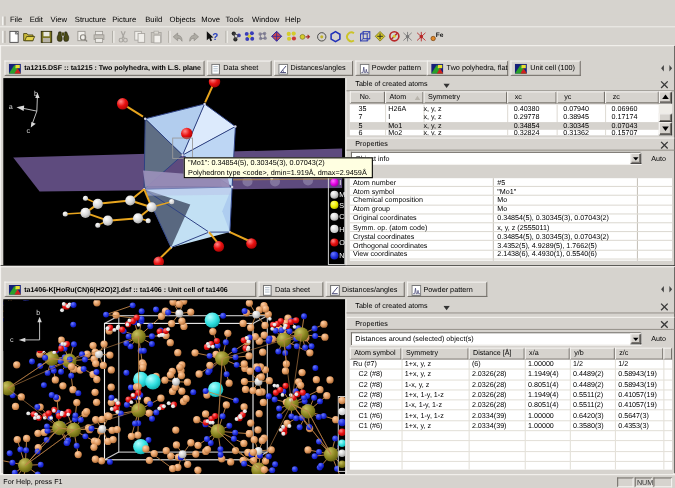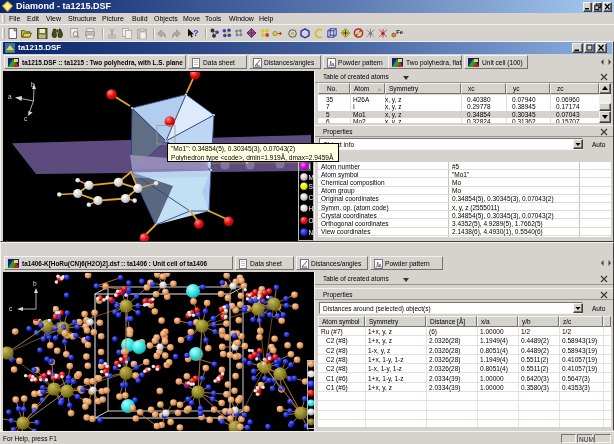--- a/index.html
+++ b/index.html
@@ -14,43 +14,20 @@
   border-right:1px solid #f4f2ef; border-bottom:1px solid #f4f2ef; }
 .btn { background:#d6d3ce; border-top:1px solid #f4f2ef; border-left:1px solid #f4f2ef;
   border-right:1px solid #403f3d; border-bottom:1px solid #403f3d;
   box-shadow: inset -1px -1px 0 #76726c; }
 .btn > svg { position:absolute; left:0px; top:0px; display:block; }
 </style>
 </head>
 <body>
 <div class="abs" style="left:0;top:0;width:614px;height:444px;background:#d6d3ce;">
 
-<div class="abs" style="left:0;top:0;width:614px;height:13px;background:linear-gradient(90deg,#0a246a 0%,#5a78af 55%,#a6caf0 100%);">
-  <svg class="abs" style="left:2px;top:1px" width="11" height="11" viewBox="0 0 11 11">
-    <polygon points="5.5,0 11,5 5.5,11 0,5" fill="#e8d44a" stroke="#6a6a20" stroke-width="0.7"></polygon>
-    <polygon points="5.5,2 9,5 5.5,9 2,5" fill="#f8f0a0"></polygon>
-  </svg>
-  <span class="abs" style="left:16px;top:1px;font-size:9px;font-weight:bold;color:#fff;">Diamond - ta1215.DSF</span>
-  <div class="abs btn" style="left:583px;top:2px;width:9px;height:10px;">
-        <svg width="7" height="8">
-          <rect x="1" y="5" width="4" height="1.5" fill="#000"></rect>
-        </svg>
-      </div>
-  <div class="abs btn" style="left:593px;top:2px;width:9px;height:10px;">
-        <svg width="7" height="8">
-          <rect x="2.2" y="1" width="4" height="3.6" fill="none" stroke="#000"></rect>
-          <rect x="0.8" y="2.8" width="4" height="3.6" fill="#d6d3ce" stroke="#000"></rect>
-        </svg>
-      </div>
-  <div class="abs btn" style="left:603px;top:2px;width:9px;height:10px;">
-        <svg width="7" height="8">
-          <path d="M1 1 L5.6 6.4 M5.6 1 L1 6.4" stroke="#000" stroke-width="1.3"></path>
-        </svg>
-      </div>
-</div>
 
 <div class="abs" style="left:0;top:13px;width:614px;height:12px;background:#d6d3ce;border-bottom:1px solid #f4f2ef;">
   <div class="abs" style="left:2px;top:2px;width:3px;height:8px;border-left:1px solid #fafaf8;border-right:1px solid #aeaaa2;"></div>
   <span class="abs txt7" style="left:9px;top:2px;">File</span>
   <span class="abs txt7" style="left:27px;top:2px;">Edit</span>
   <span class="abs txt7" style="left:46px;top:2px;">View</span>
   <span class="abs txt7" style="left:68px;top:2px;">Structure</span>
   <span class="abs txt7" style="left:102px;top:2px;">Picture</span>
   <span class="abs txt7" style="left:132px;top:2px;">Build</span>
   <span class="abs txt7" style="left:154px;top:2px;">Objects</span>
@@ -195,43 +172,20 @@
         </g>
     <g transform="translate(384,1)">
           <circle cx="2.8" cy="7" r="2" fill="#e08828" stroke="#703c0c" stroke-width="0.6"></circle>
           <text x="5.2" y="5.5" font-size="6" font-weight="bold" fill="#1a1a1a" font-family="Liberation Sans">Fe</text>
         </g>
   </svg>
 </div>
 
 <div class="abs" style="left:0;top:41px;width:614px;height:201px;background:#d6d3ce;border:1px solid #f4f2ef;border-right-color:#403f3d;border-bottom-color:#403f3d;">
 
-  <div class="abs" style="left:2px;top:0px;width:609px;height:12px;background:linear-gradient(90deg,#0a246a 0%,#44629f 55%,#8cb0e0 100%);">
-    <svg class="abs" style="left:2px;top:1px" width="10" height="10" viewBox="0 0 10 10">
-      <rect width="10" height="10" fill="#3a6ea5"></rect>
-          <polygon points="1,7 5,2 9,7" fill="#e8d44a"></polygon>
-          <rect x="1" y="7" width="8" height="2" fill="#50a050"></rect>
-    </svg>
-    <span class="abs" style="left:15px;top:1px;font-size:8px;font-weight:bold;color:#fff;">ta1215.DSF</span>
-    <div class="abs btn" style="left:569px;top:1px;width:11px;height:10px;">
-          <svg width="9" height="8">
-            <rect x="1.5" y="5.5" width="4.5" height="1.5" fill="#000"></rect>
-          </svg>
-        </div>
-    <div class="abs btn" style="left:581px;top:1px;width:11px;height:10px;">
-          <svg width="9" height="8">
-            <rect x="2" y="1" width="5" height="5" fill="none" stroke="#000"></rect>
-          </svg>
-        </div>
-    <div class="abs btn" style="left:593px;top:1px;width:11px;height:10px;">
-          <svg width="9" height="8">
-            <path d="M1.5 1 L6.5 6.5 M6.5 1 L1.5 6.5" stroke="#000" stroke-width="1.3"></path>
-          </svg>
-        </div>
-  </div>
 
   <div class="abs" style="left:2px;top:12px;width:609px;height:16px;background:#d6d3ce;" id="doc1tabs">
     <div class="abs raised" style="left:1px;top:1px;width:182px;height:14px;background:#d6d3ce;">
       <svg class="abs" style="left:3px;top:2px" width="11" height="9">
             <rect width="11" height="9" fill="#16207a"></rect>
             <polygon points="0,9 5,1 11,9" fill="#2aa02a"></polygon>
             <polygon points="5,9 8,4 11,9" fill="#d02020"></polygon>
             <rect x="6" y="1" width="4" height="3" fill="#e8e030"></rect>
           </svg>
       <span class="abs" style="left:17px;top:3px;font-size:6.4px;font-weight:bold;color:#000;white-space:nowrap;">ta1215.DSF :: ta1215 : Two polyhedra, with L.S. plane</span>

